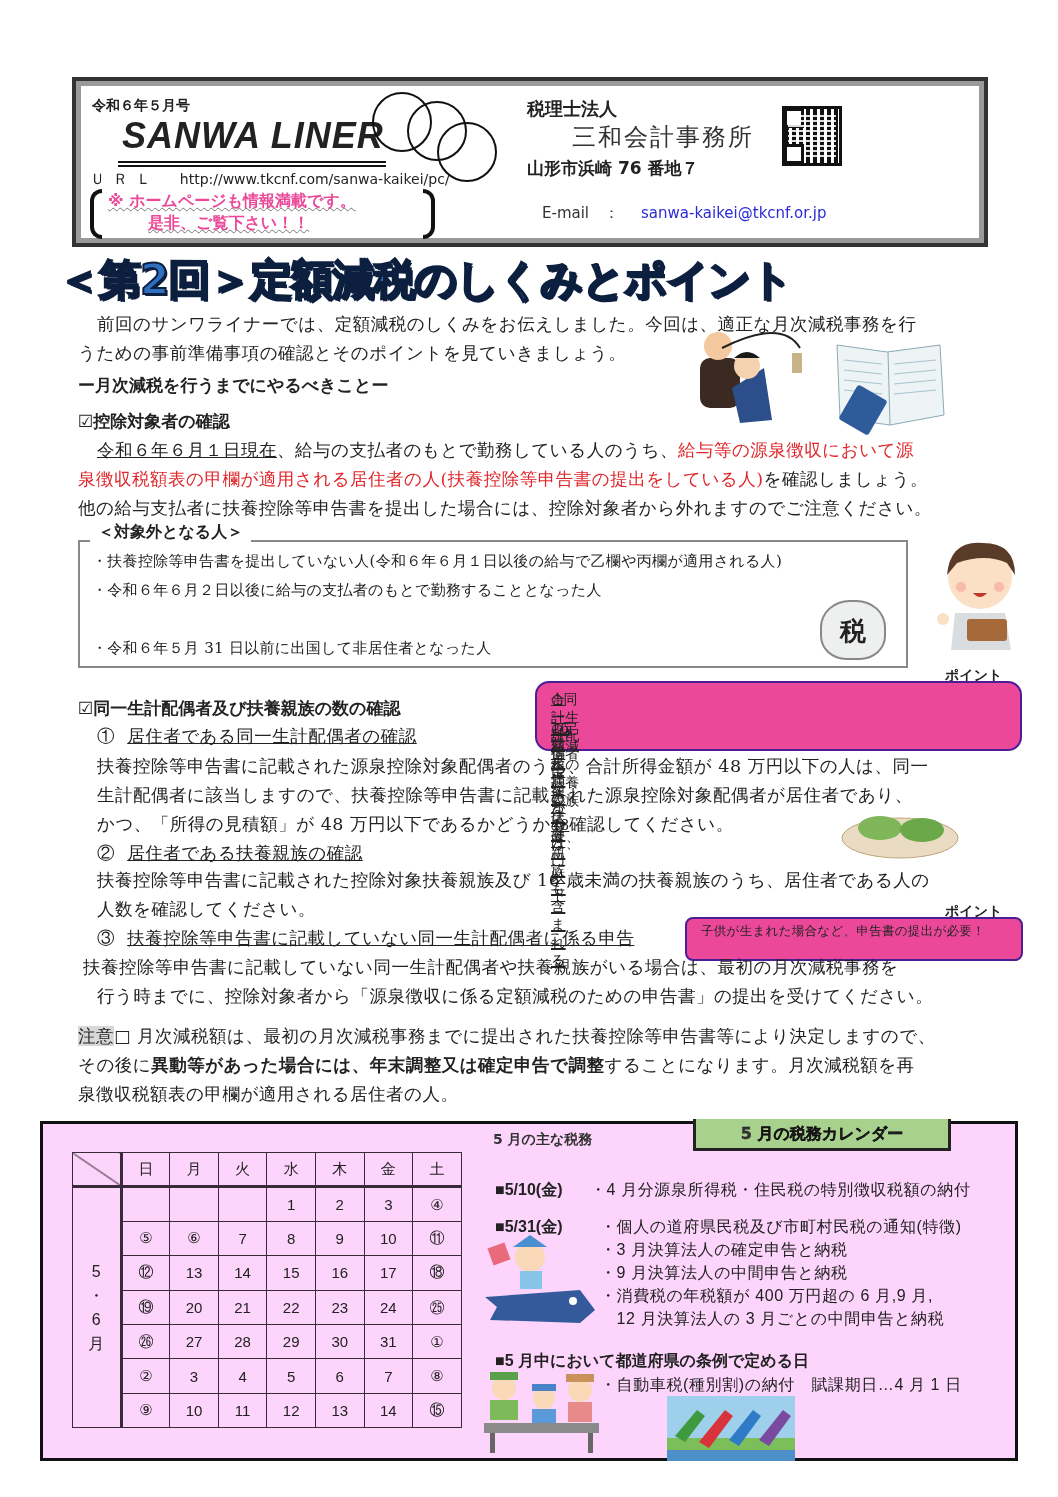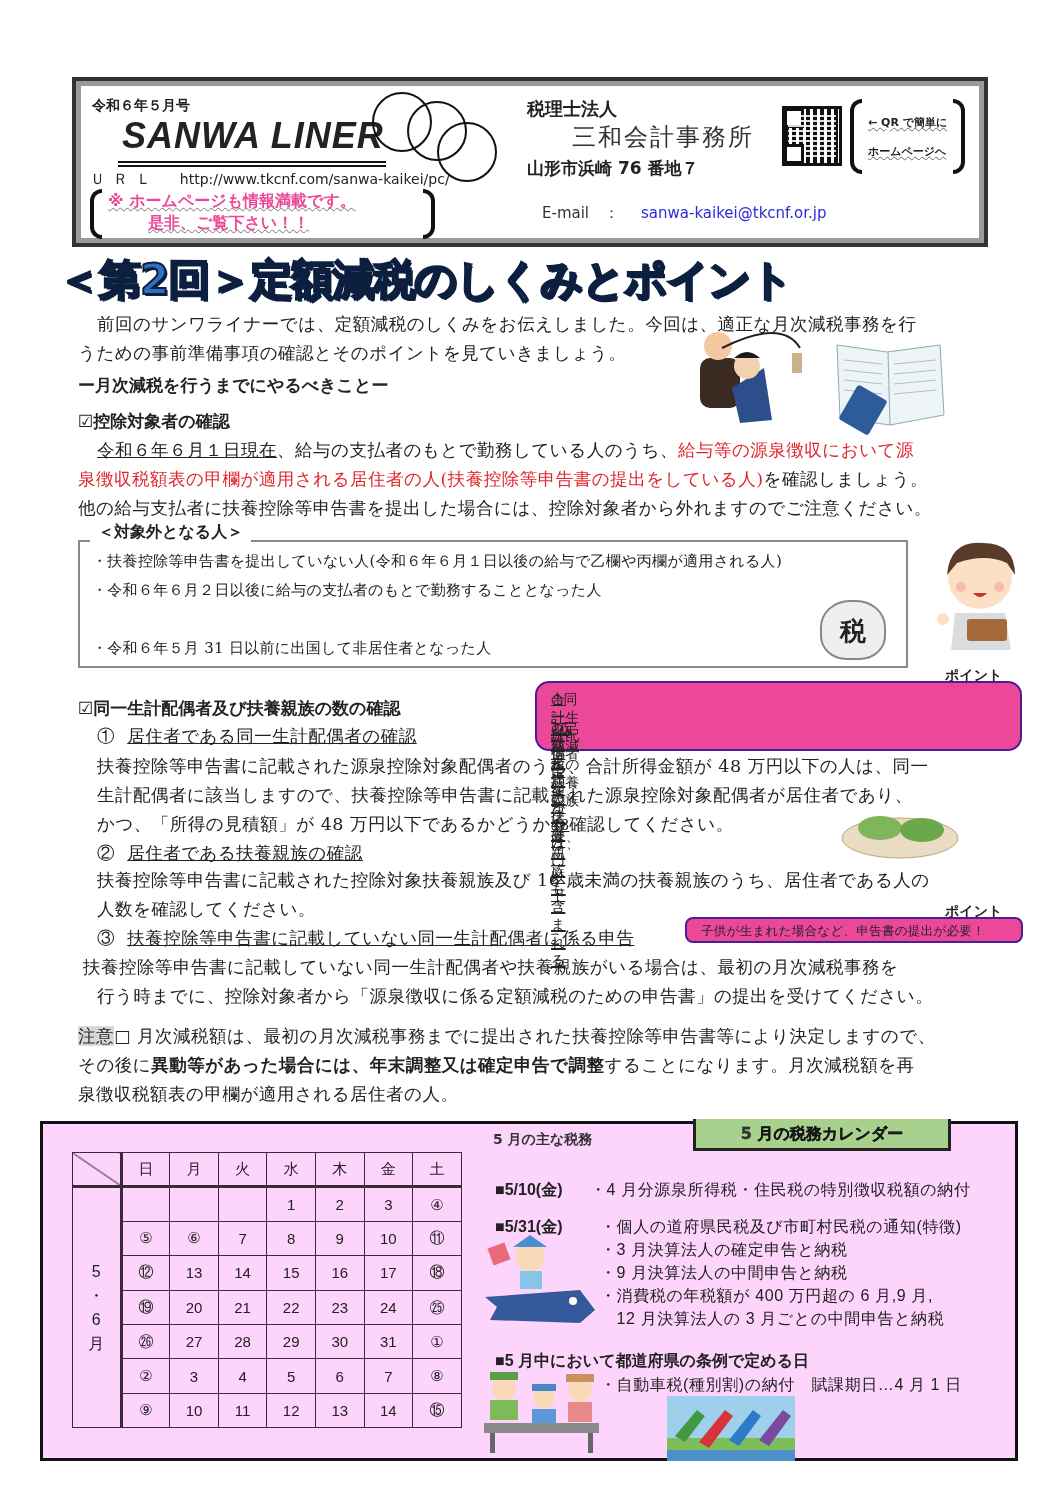--- a/index.html
+++ b/index.html
@@ -101,26 +101,20 @@
 
     <div class="abs firm-type">税理士法人</div>
     <div class="abs firm-name">三和会計事務所</div>
     <div class="abs address">山形市浜崎 76 番地７</div>
     <div class="abs email">
       <span>E-mail　：</span><span class="addr">sanwa-kaikei@tkcnf.or.jp</span>
     </div>
     <div class="abs qr">
         <div class="qr-pattern"></div>
       </div>
-    <div class="abs qr-note">
-      <div class="bl"></div>
-      <span style="top:16px;">← QR で簡単に</span>
-      <span style="top:45px;">ホームページへ</span>
-      <div class="br"></div>
-    </div>
   </div>
 </div>
 
 <div id="main-title" class="abs">＜第2回＞定額減税のしくみとポイント</div>
 
 <div class="abs para" style="left:97px; top:310px;">前回のサンワライナーでは、定額減税のしくみをお伝えしました。今回は、適正な月次減税事務を行</div>
 <div class="abs para" style="left:78px; top:339px;">うための事前準備事項の確認とそのポイントを見ていきましょう。</div>
 
 <svg class="illus" style="left:692px; top:328px;" width="120" height="100">
   <rect x="8" y="30" width="40" height="50" rx="10" fill="#3a2a22"></rect>
@@ -213,21 +207,21 @@
   <span>②</span>&nbsp;&nbsp;<span class="u">居住者である扶養親族の確認</span>
 </div>
 <div class="abs para" style="left:97px; top:866px;">扶養控除等申告書に記載された控除対象扶養親族及び 16 歳未満の扶養親族のうち、居住者である人の</div>
 <div class="abs para" style="left:97px; top:895px;">人数を確認してください。</div>
 
 <div class="abs para" style="left:97px; top:924px; white-space:nowrap;">
   <span>③</span>&nbsp;&nbsp;<span class="u">扶養控除等申告書に記載していない同一生計配偶者に係る申告</span>
 </div>
 
 <div class="abs point-label" style="left:945px; top:903px;">ポイント</div>
-<div class="abs point-box" style="left:685px; top:917px; width:338px; height:26px; border-radius:8px;">
+<div class="abs point-box" style="left:685px; top:917px; width:338px; height:44px; border-radius:8px;">
   <span style="left:14px; top:4px; font-size:12.5px;">子供が生まれた場合など、申告書の提出が必要！</span>
 </div>
 
 <div class="abs para" style="left:83px; top:953px;">扶養控除等申告書に記載していない同一生計配偶者や扶養親族がいる場合は、最初の月次減税事務を</div>
 <div class="abs para" style="left:97px; top:982px;">行う時までに、控除対象者から「源泉徴収に係る定額減税のための申告書」の提出を受けてください。</div>
 
 <div class="abs para" style="left:78px; top:1022px; white-space:nowrap;">
   <span style="background:#d8d8d8;">注意</span><span>□</span><span> 月次減税額は、最初の月次減税事務までに提出された扶養控除等申告書等により決定しますので、</span>
 </div>
 <div class="abs para" style="left:78px; top:1051px; white-space:nowrap;">

